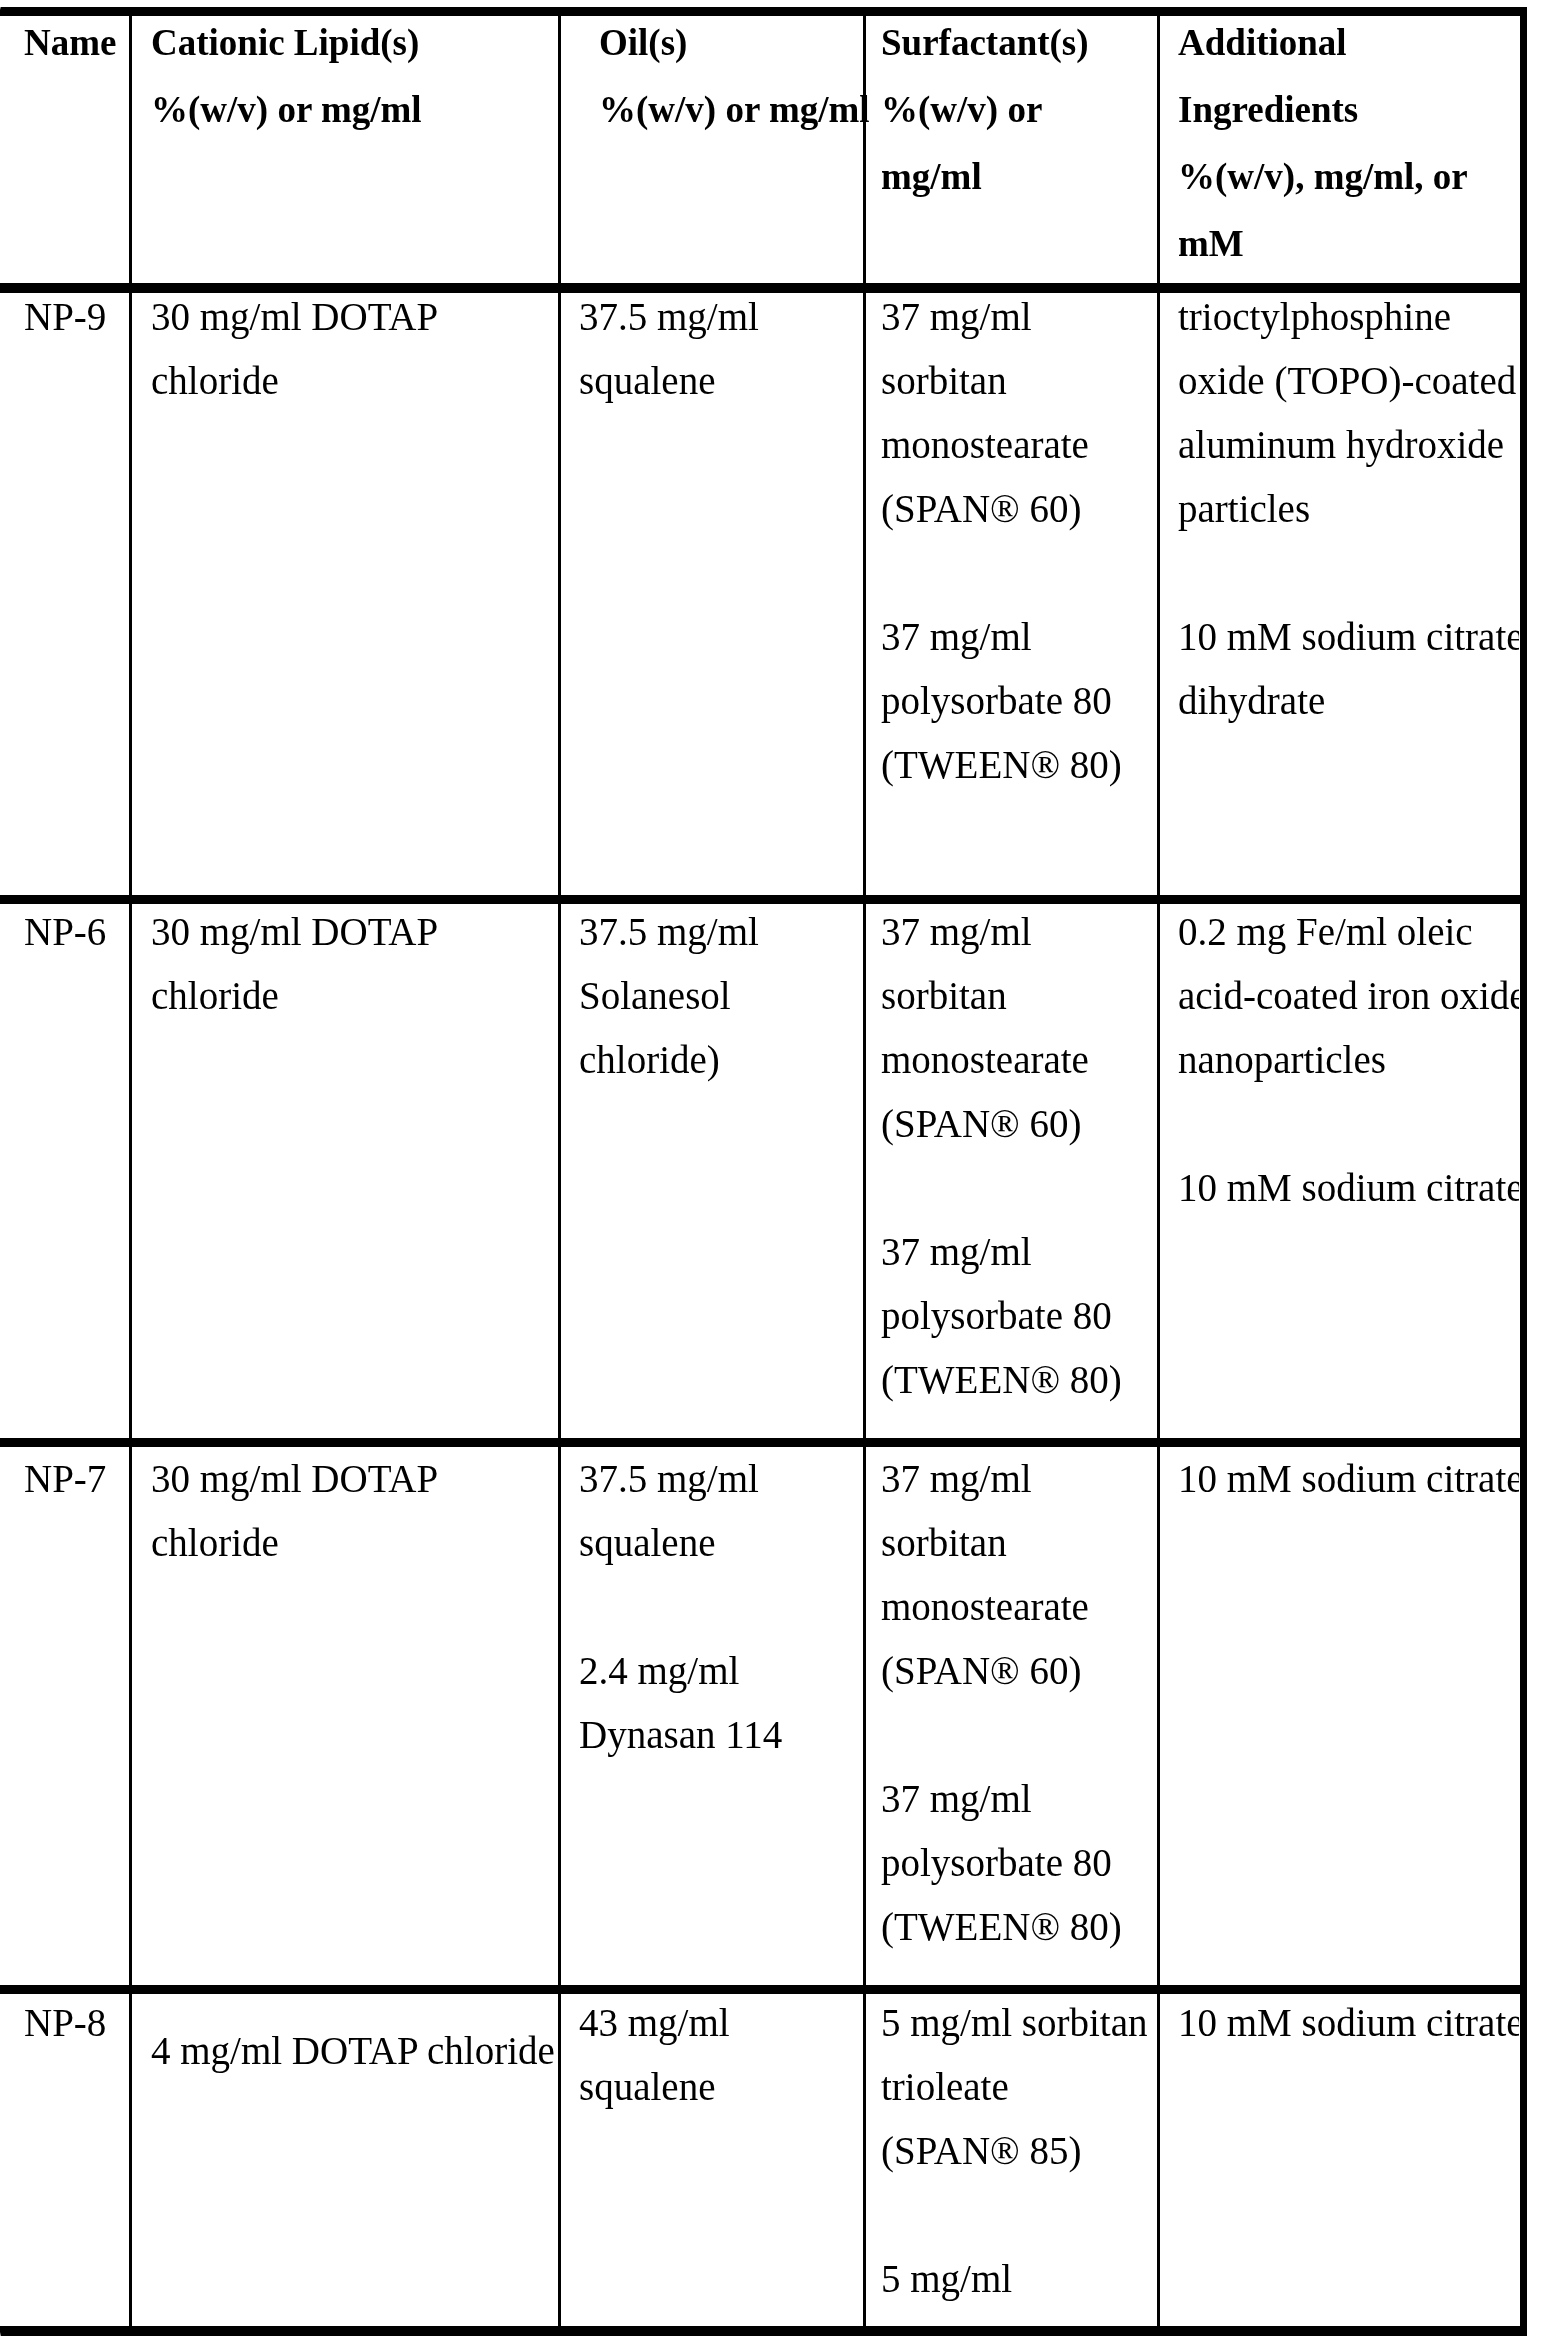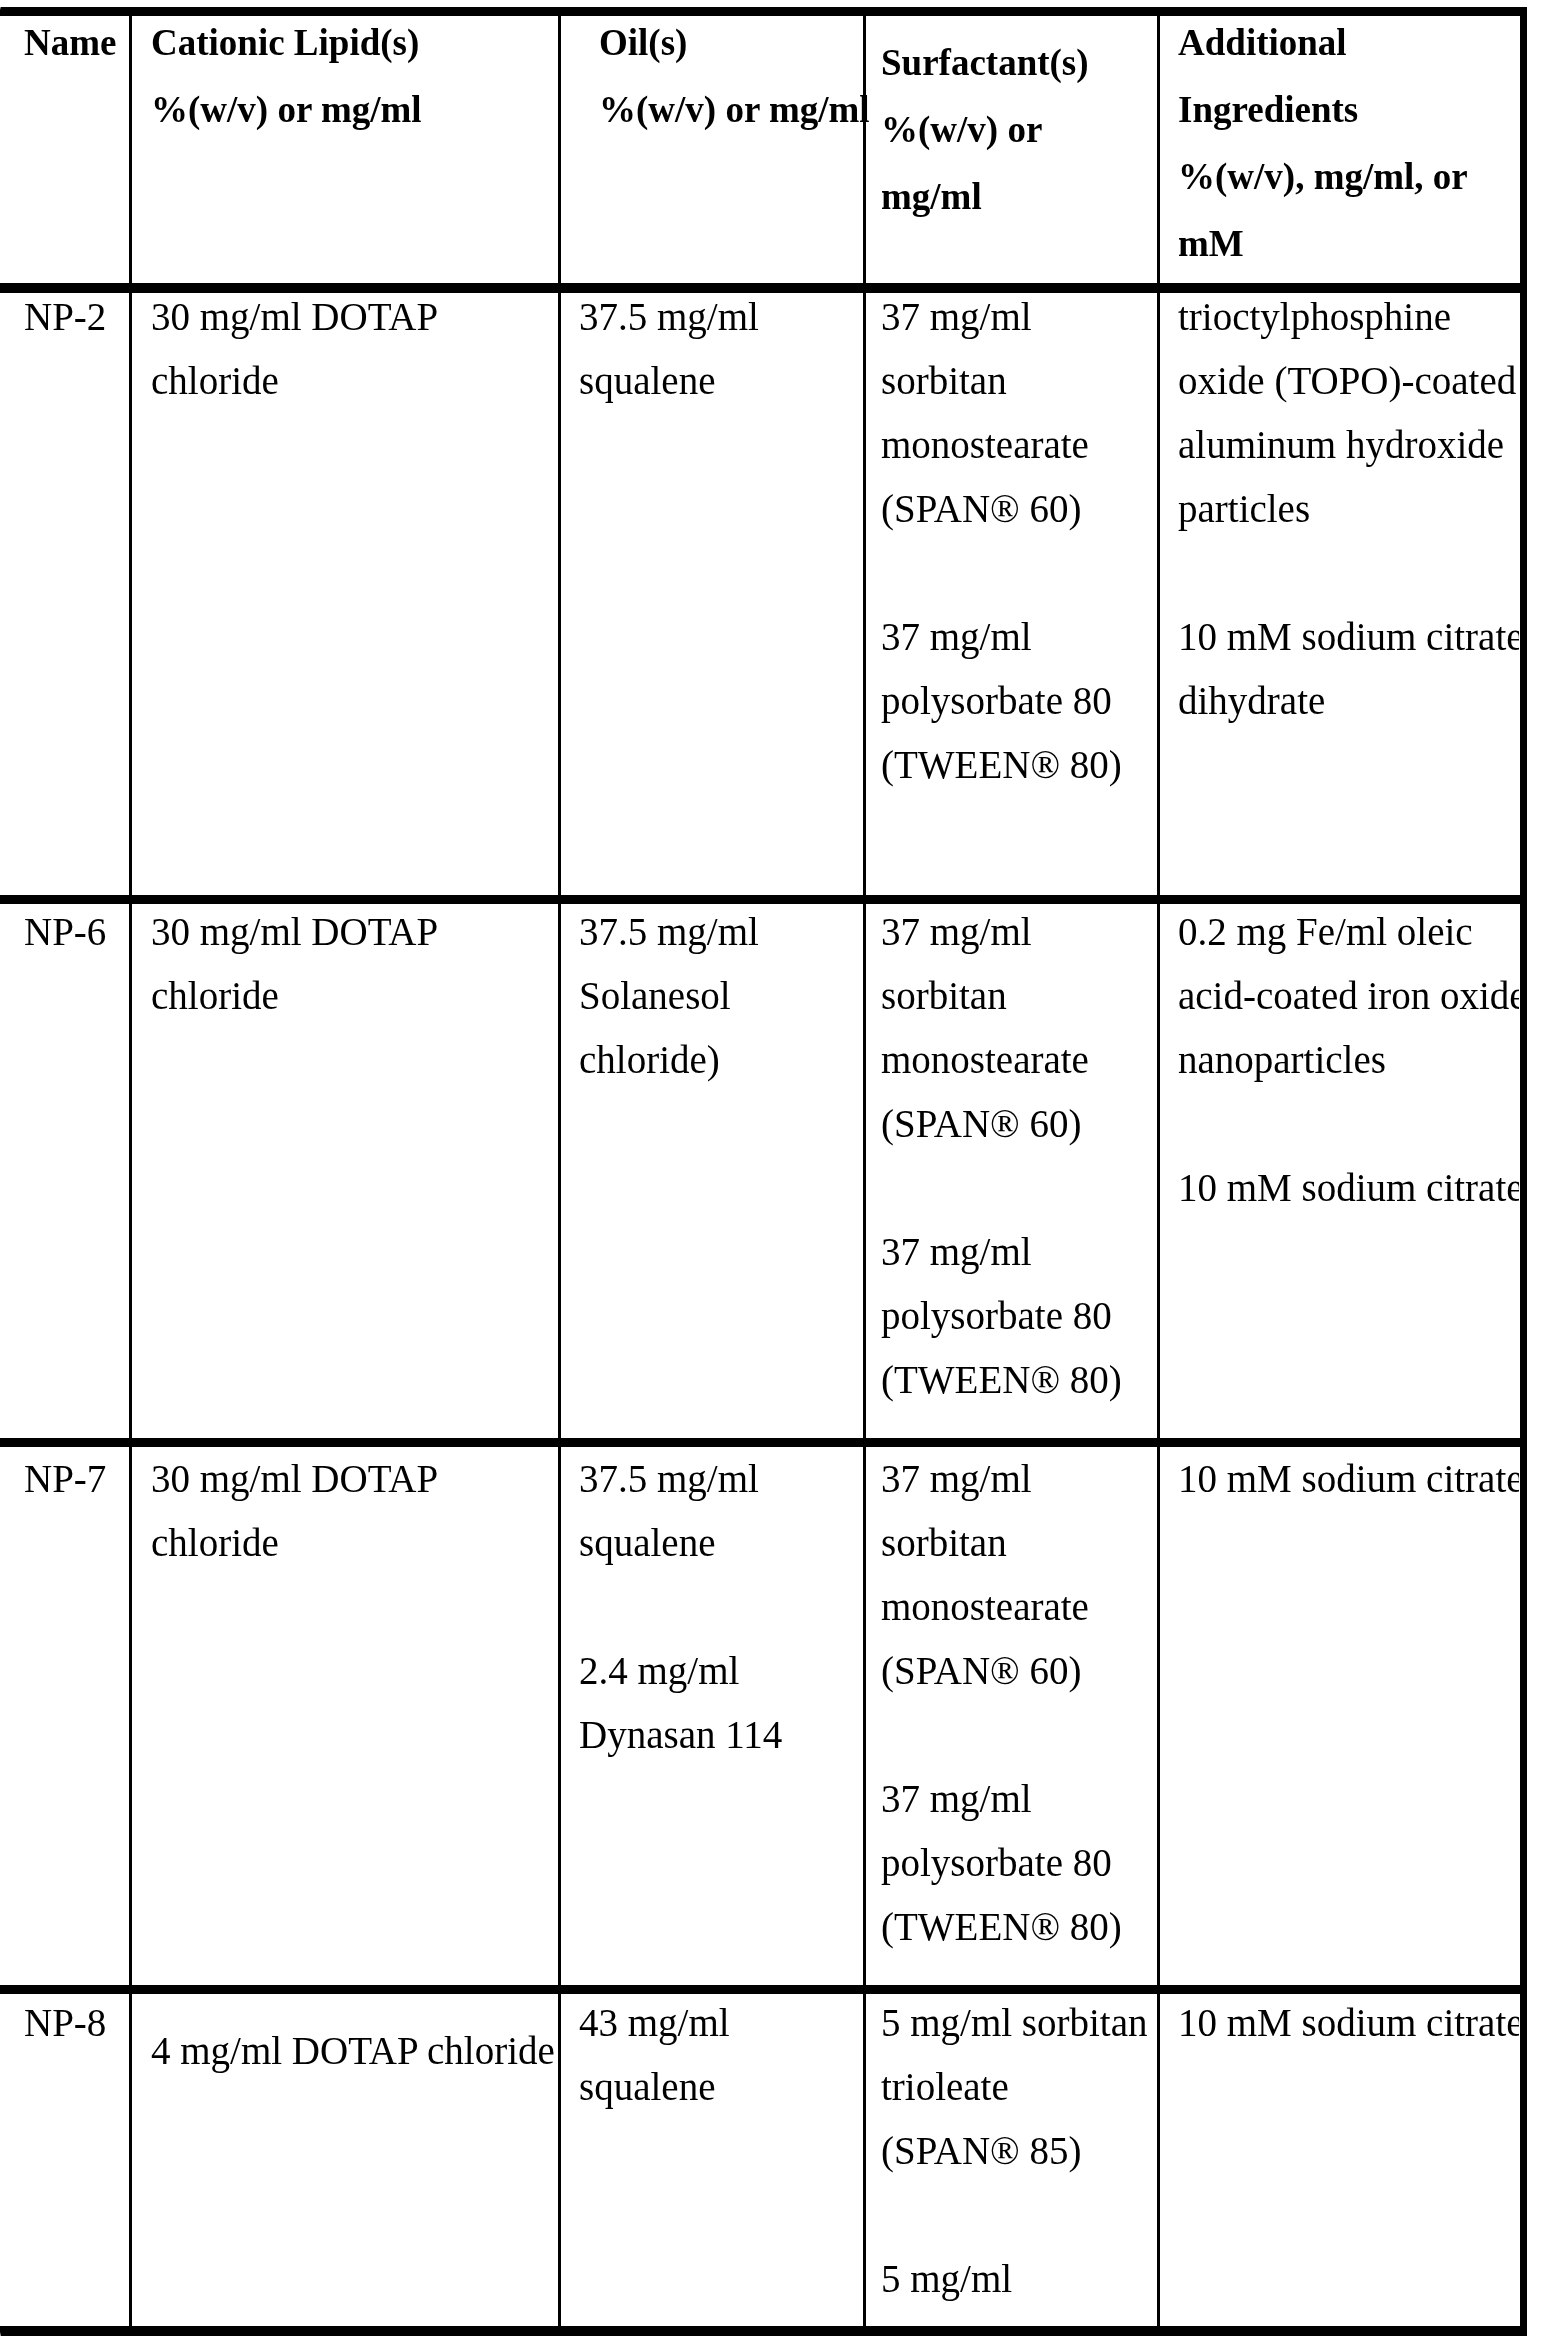--- a/index.html
+++ b/index.html
@@ -39,33 +39,33 @@
         <div class="ln">Name</div>
       </div>
       <div class="cell header-cell" style="left: 151px; top: 21.6px; width: 404px;">
         <div class="ln">Cationic Lipid(s)</div>
         <div class="ln">%(w/v) or mg/ml</div>
       </div>
       <div class="cell header-cell" style="left: 599px; top: 21.6px; width: 282px;">
         <div class="ln">Oil(s)</div>
         <div class="ln">%(w/v) or mg/ml</div>
       </div>
-      <div class="cell header-cell" style="left: 881px; top: 21.6px; width: 274px; margin-top: 20px;">
+      <div class="cell header-cell" style="left: 881px; top: 21.6px; width: 274px;">
         <div class="ln">Surfactant(s)</div>
         <div class="ln">%(w/v) or</div>
         <div class="ln">mg/ml</div>
       </div>
       <div class="cell header-cell" style="left: 1178px; top: 21.6px; width: 341px;">
         <div class="ln">Additional</div>
         <div class="ln">Ingredients</div>
         <div class="ln">%(w/v), mg/ml, or</div>
         <div class="ln">mM</div>
       </div>
       <div class="cell body-cell" style="left: 24px; top: 295px; width: 102px;">
-        <div class="ln">NP-2</div>
+        <div class="ln">NP-9</div>
       </div>
       <div class="cell body-cell" style="left: 151px; top: 295px; width: 404px;">
         <div class="ln">30 mg/ml DOTAP</div>
         <div class="ln">chloride</div>
       </div>
       <div class="cell body-cell" style="left: 579px; top: 295px; width: 282px;">
         <div class="ln">37.5 mg/ml</div>
         <div class="ln">squalene</div>
       </div>
       <div class="cell body-cell" style="left: 881px; top: 295px; width: 274px;">

